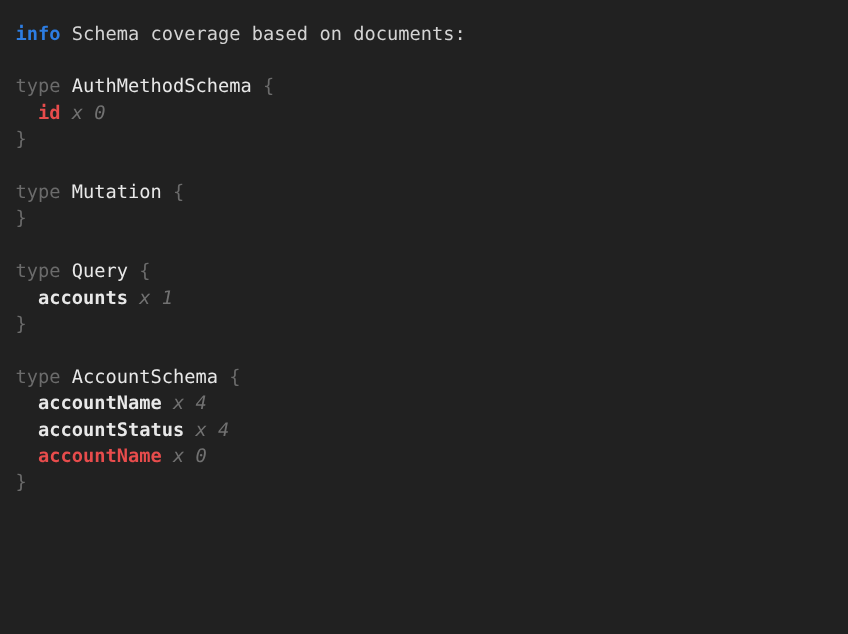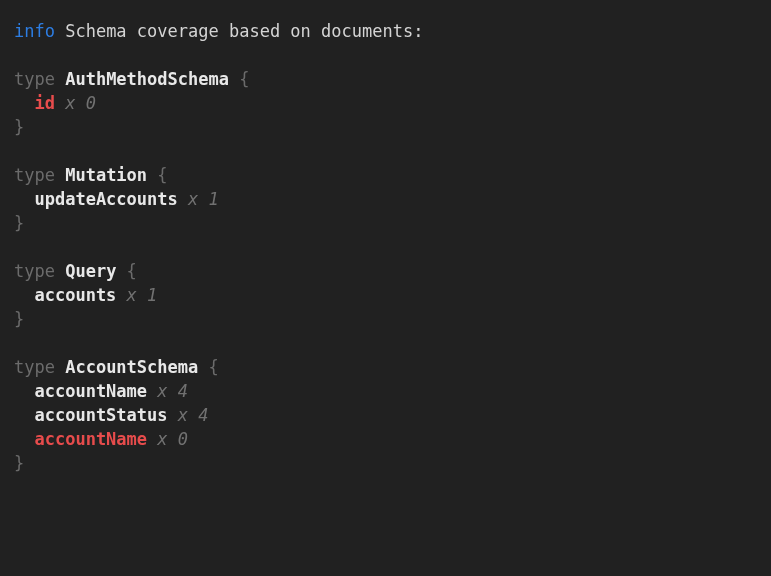--- a/index.html
+++ b/index.html
@@ -29,44 +29,43 @@
     background: var(--bg);
     cursor: text;
   }
   .line {
     height: 24px;
     line-height: 24px;
     white-space: nowrap;
   }
   .indent { padding-left: 2ch; }
   .ml { margin-left: 1ch; }
-  .info-label { color: var(--info); font-weight: normal; margin-top: 35px; }
+  .info-label { color: var(--info); font-weight: bold; margin-top: 35px; }
   .message { color: var(--text); margin-top: 24px; }
   .kw { color: var(--punct); }
   .brace { color: var(--punct); }
-  .tname { color: var(--tname); font-weight: bold; }
+  .tname { color: var(--tname); font-weight: normal; }
   .fname { color: var(--tname); font-weight: bold; }
   .fname.uncovered { color: var(--red); }
   .count { color: var(--count); font-style: italic; }
 </style>
 </head>
 <body>
 
 <div class="terminal">
   <div class="line">
     <span class="info-label">info</span><span class="message ml">Schema coverage based on documents:</span>
   </div>
   <div id="blocks">
       <div class="line"></div>
       <div class="line"><span class="kw">type</span><span class="tname ml">AuthMethodSchema</span><span class="brace ml">{</span></div>
       <div class="line indent"><span class="fname uncovered">id</span><span class="count ml">x 0</span></div>
       <div class="line"><span class="brace">}</span></div>
       <div class="line"></div>
       <div class="line"><span class="kw">type</span><span class="tname ml">Mutation</span><span class="brace ml">{</span></div>
-      <div class="line indent"><span class="fname">updateAccounts</span><span class="count ml">x 1</span></div>
       <div class="line"><span class="brace">}</span></div>
       <div class="line"></div>
       <div class="line"><span class="kw">type</span><span class="tname ml">Query</span><span class="brace ml">{</span></div>
       <div class="line indent"><span class="fname">accounts</span><span class="count ml">x 1</span></div>
       <div class="line"><span class="brace">}</span></div>
       <div class="line"></div>
       <div class="line"><span class="kw">type</span><span class="tname ml">AccountSchema</span><span class="brace ml">{</span></div>
       <div class="line indent"><span class="fname">accountName</span><span class="count ml">x 4</span></div>
       <div class="line indent"><span class="fname">accountStatus</span><span class="count ml">x 4</span></div>
       <div class="line indent"><span class="fname uncovered">accountName</span><span class="count ml">x 0</span></div>

